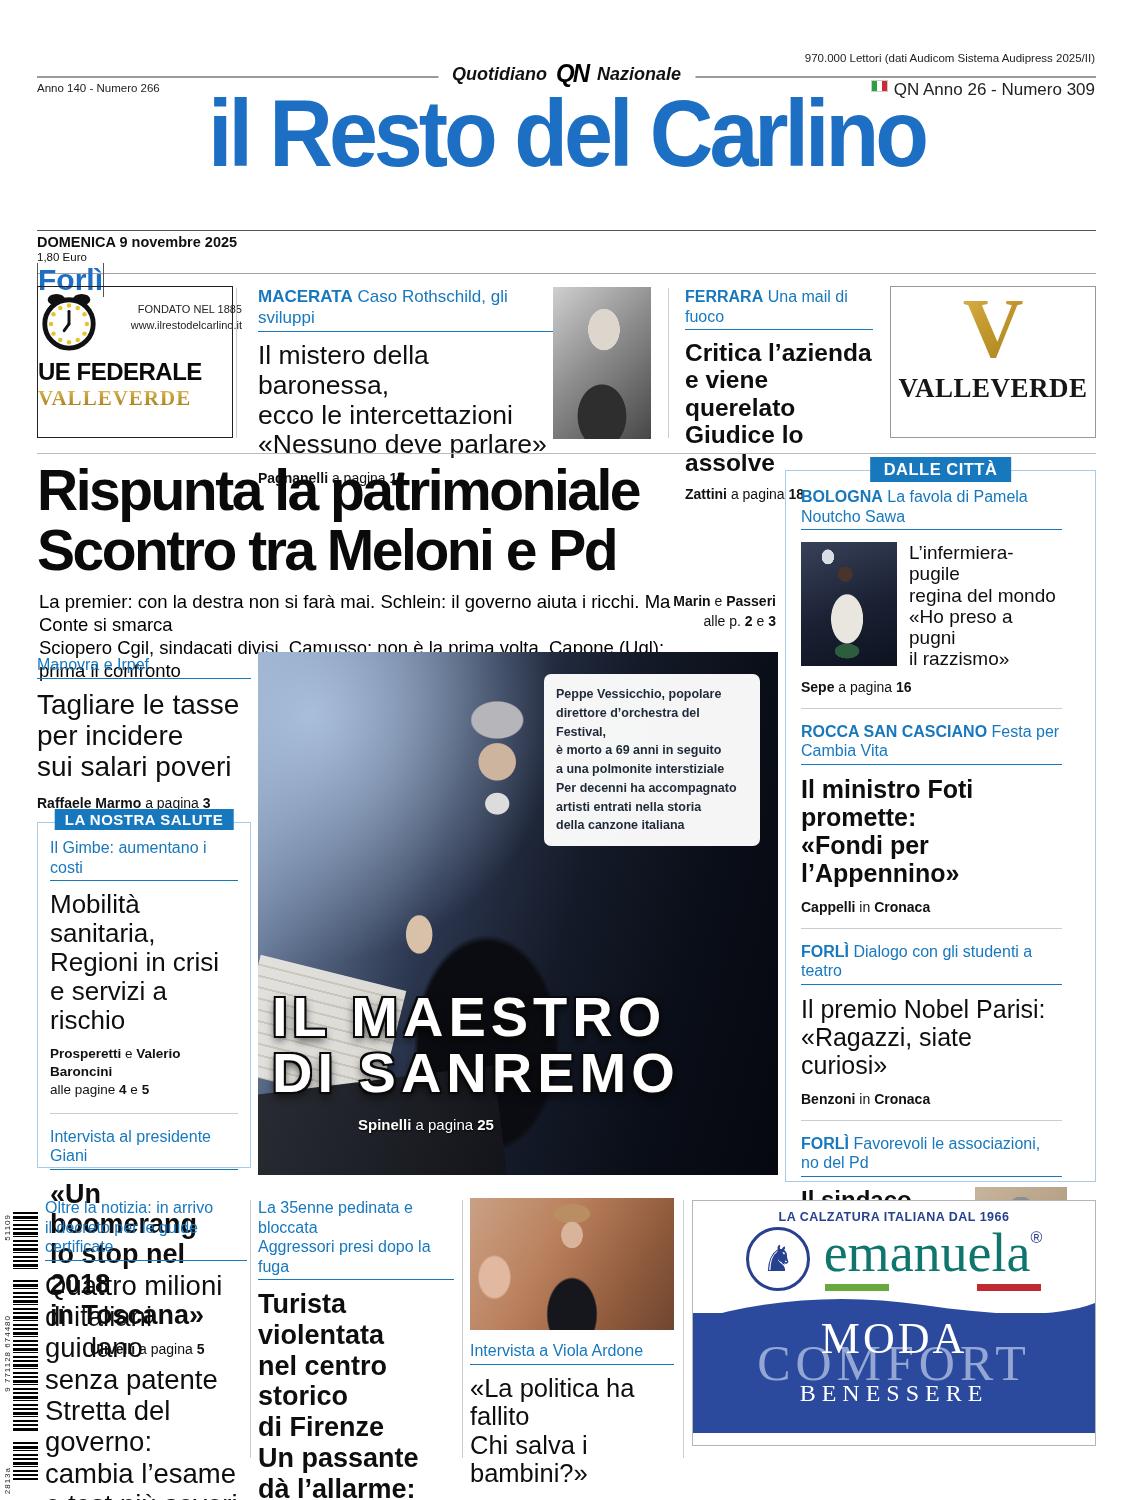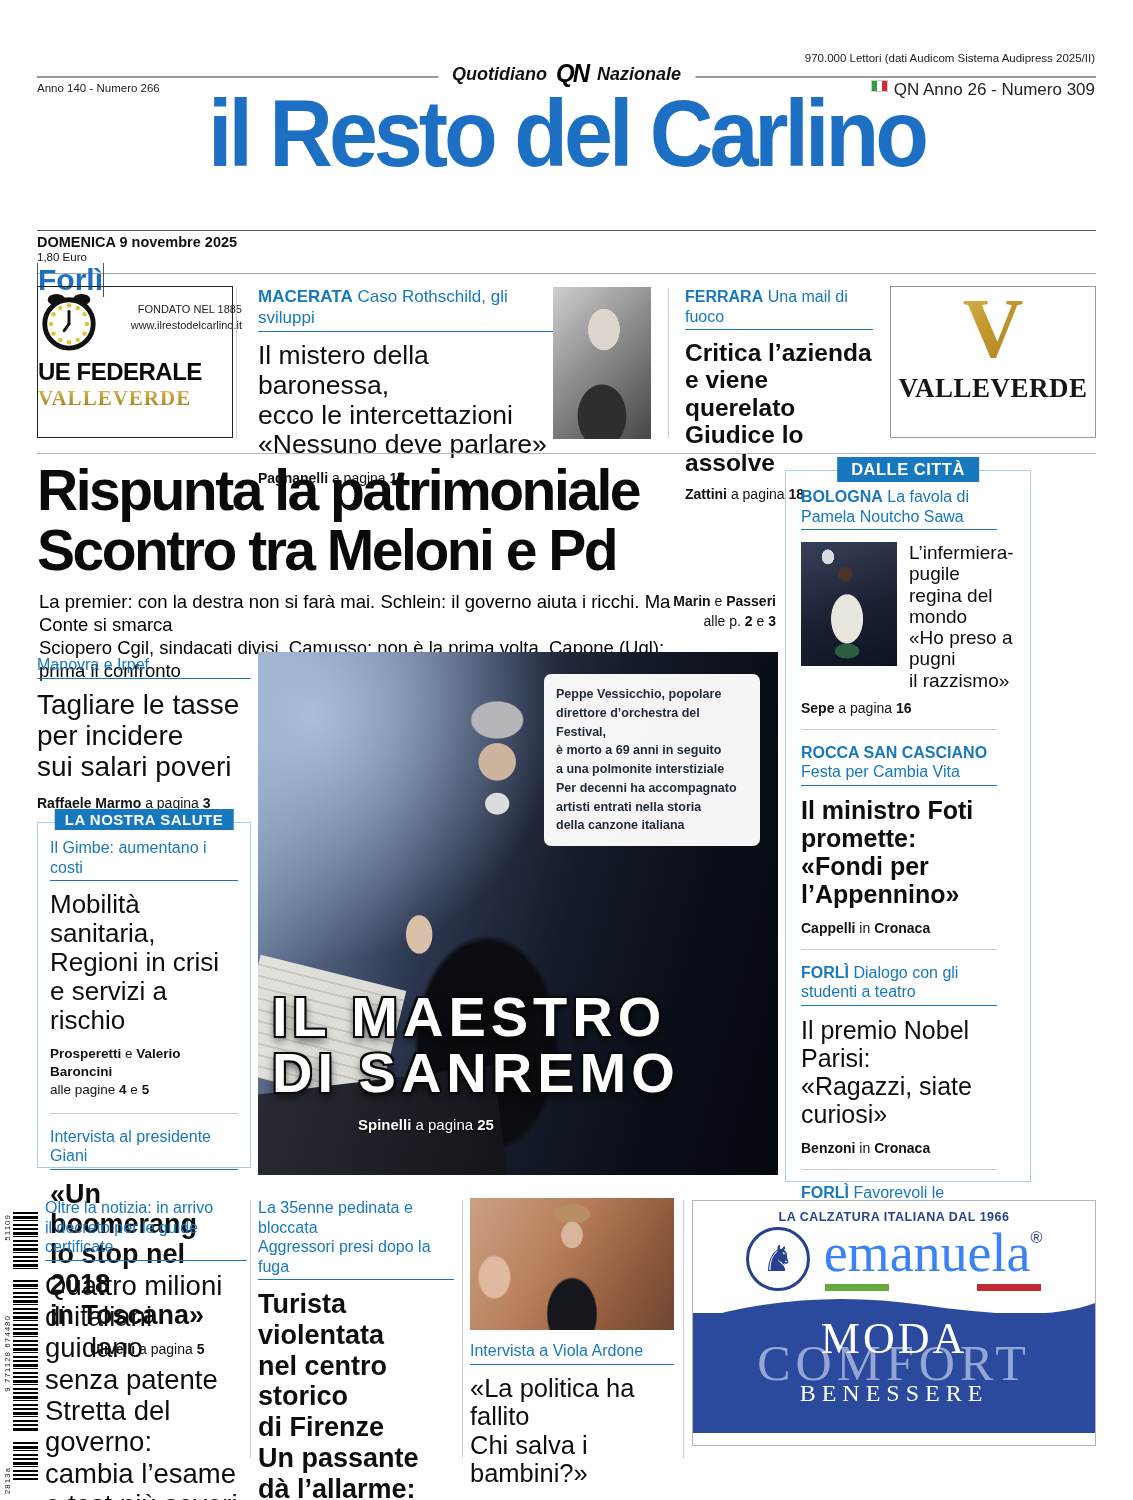--- a/index.html
+++ b/index.html
@@ -61,21 +61,21 @@
   .hl-mac{font-size:26.5px;margin-top:9px;}
   .hl-fer{font-size:24.5px;margin-top:9px;}
 
   
   .lead-h1{left:37px;top:460px;width:745px;font-size:57px;font-weight:bold;letter-spacing:-2.5px;
            line-height:1.06;color:#0a0a0a;}
   .lead-deck{left:39px;top:590px;width:648px;font-size:18.5px;line-height:1.25;color:#000;}
   .lead-by{left:668px;top:592px;width:108px;text-align:right;font-size:14px;line-height:1.4;}
 
   
-  .rcol{left:785px;top:470px;width:246px;height:712px;border:1px solid #a9cbe8;box-sizing:border-box;
+  .rcol{left:785px;top:470px;width:311px;height:712px;border:1px solid #a9cbe8;box-sizing:border-box;
         padding:16px 33px 0 15px;}
   .badge{position:absolute;top:-14px;left:50%;transform:translateX(-50%);background:#1878be;color:#fff;
          font-weight:bold;font-size:16.5px;padding:3px 14px;white-space:nowrap;letter-spacing:0.5px;}
   .r-sep{border-top:1px solid #ccc;margin:13px 0;}
   .bol-row{display:flex;margin-top:12px;}
   .photo-boxer{width:96px;height:124px;flex:none;margin-right:12px;
       background:
         radial-gradient(ellipse 10px 12px at 28% 12%,#d8dde4 0 60%,rgba(0,0,0,0) 64%),
         radial-gradient(ellipse 12px 12px at 46% 26%,#4a332a 0 60%,rgba(0,0,0,0) 64%),
         radial-gradient(ellipse 26px 40px at 48% 62%,#e9e5df 0 60%,rgba(0,0,0,0) 63%),
@@ -150,21 +150,21 @@
   .ard-kicker{margin-top:11px;}
 
   
   .em-ad{left:692px;top:1200px;width:404px;height:246px;border:1px solid #b5b5b5;box-sizing:border-box;
          background:#fff;overflow:hidden;}
   .em-tagline{color:#27408f;font-size:12.5px;font-weight:bold;text-align:center;margin-top:9px;letter-spacing:0.5px;}
   .em-brandrow{display:flex;align-items:center;justify-content:center;gap:14px;margin-top:2px;}
   .em-logo{width:58px;height:58px;border:3px solid #27408f;border-radius:50%;display:flex;align-items:center;
            justify-content:center;background:#fff;}
   .em-horse{font-size:36px;color:#27408f;line-height:1;transform:scaleX(-1);}
-  .em-brand{font-family:"Liberation Serif",serif;color:#3b82f6;font-size:54px;line-height:1;}
+  .em-brand{font-family:"Liberation Serif",serif;color:#0f766e;font-size:54px;line-height:1;}
   .em-reg{font-size:16px;vertical-align:28px;}
   .em-flagbars{display:flex;justify-content:center;gap:88px;margin-top:4px;}
   .em-flagbars i{display:block;width:64px;height:7px;}
   .em-g{background:#67a93c;} .em-r{background:#bf2b33;}
   .em-wave{display:block;margin-top:2px;}
   .em-blue{background:#2b4a9e;height:120px;margin-top:-1px;text-align:center;color:#fff;
            font-family:"Liberation Serif",serif;position:relative;}
   .em-moda{font-size:44px;letter-spacing:3px;position:relative;z-index:2;margin-top:-14px;}
   .em-comfort{font-size:50px;letter-spacing:5px;color:rgba(175,190,225,0.8);margin-top:-30px;}
   .em-benessere{font-size:24px;letter-spacing:6px;margin-top:-12px;}

